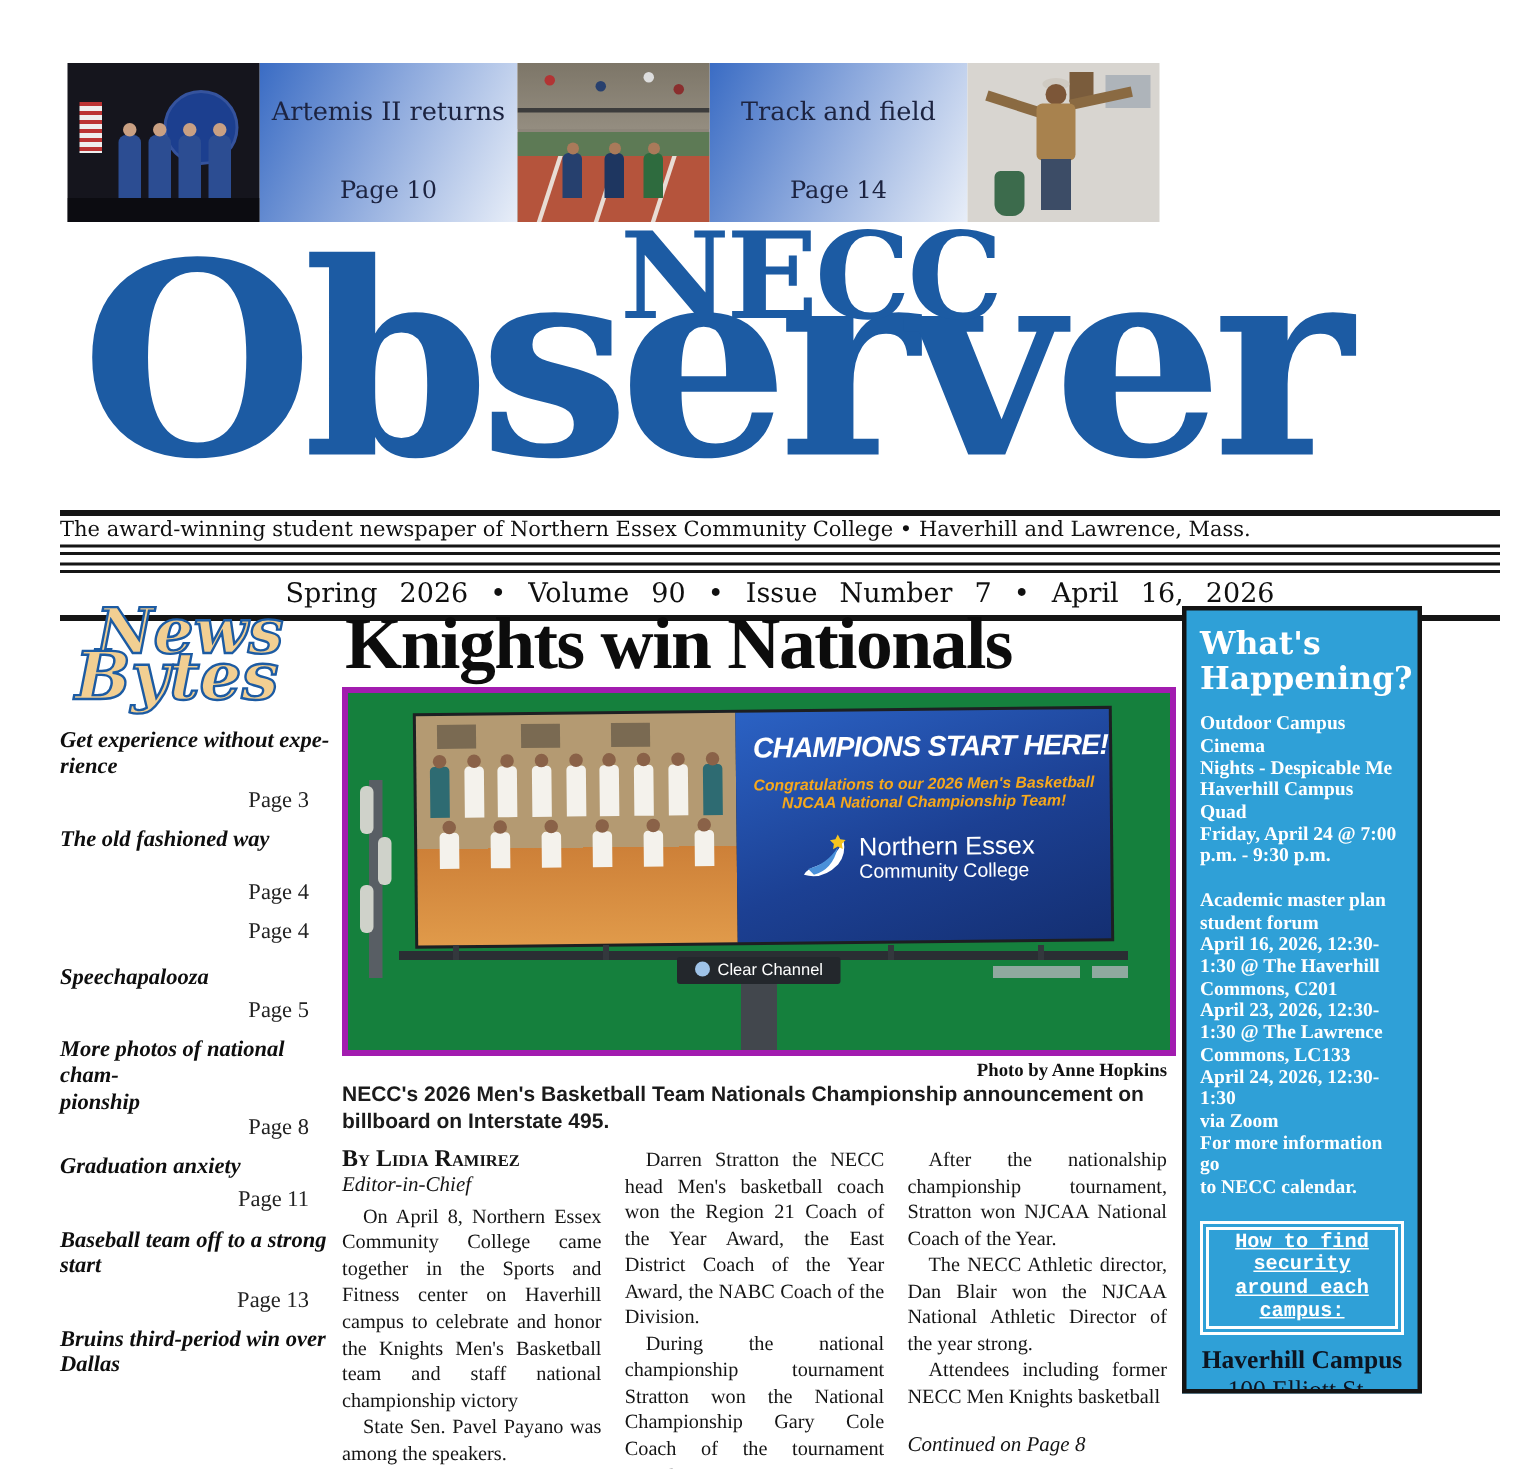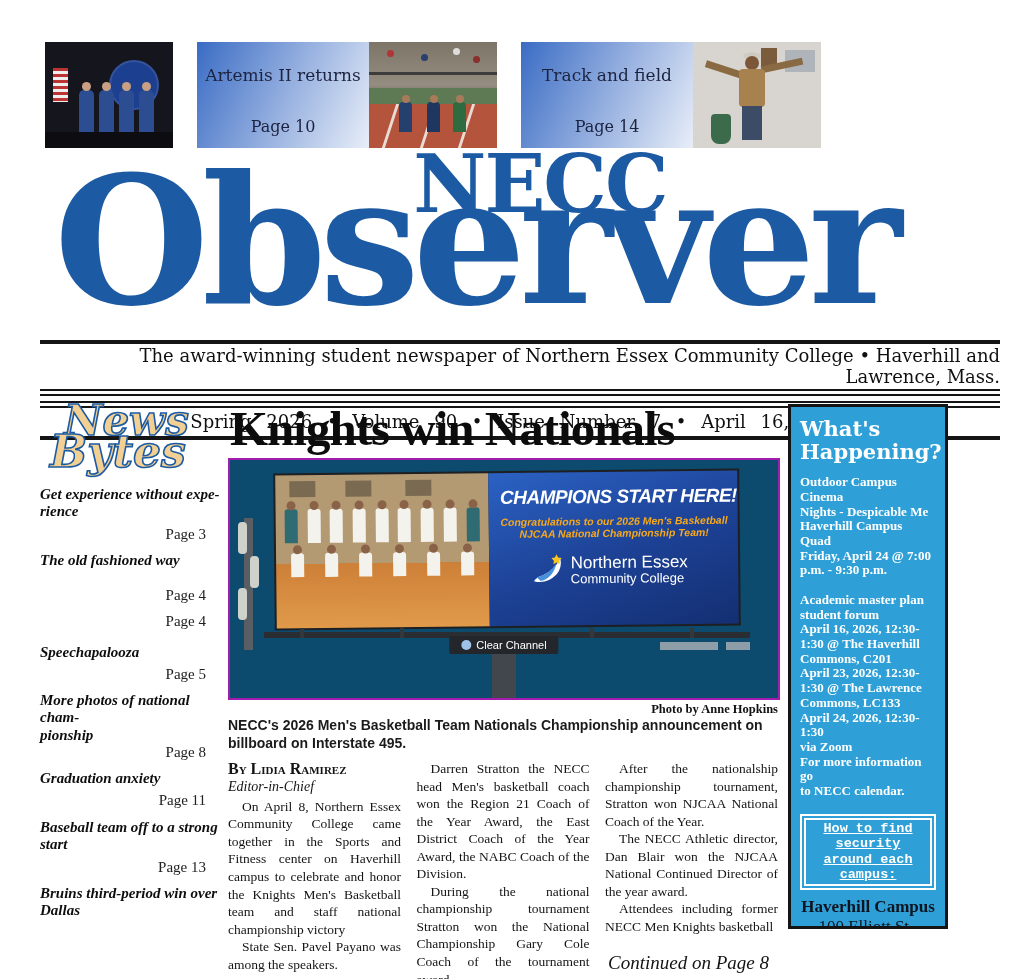--- a/index.html
+++ b/index.html
@@ -4,21 +4,21 @@
 <style>
   html,body{margin:0;padding:0;background:#fff;}
   .page{position:relative;width:1024px;height:979px;background:#fff;overflow:hidden;
         font-family:"Liberation Serif",serif;color:#111;}
 
   
   .teasers{position:absolute;left:45px;top:42px;width:900px;height:106px;display:flex;}
   .t-photo{width:128px;height:106px;position:relative;overflow:hidden;flex:none;}
   .t-box{width:172px;height:106px;flex:none;display:flex;flex-direction:column;align-items:center;
          justify-content:space-between;padding:24px 4px 12px;box-sizing:border-box;
-         background:linear-gradient(115deg,#3a6cc4 0%,#8aa7dc 45%,#e8eef8 100%);margin-left:24px;}
+         background:linear-gradient(115deg,#3a6cc4 0%,#8aa7dc 45%,#e8eef8 100%);}
   .t-label{font-family:"DejaVu Serif",serif;font-size:17px;color:#1c2340;text-align:center;line-height:1.1;}
   .t-page{font-family:"DejaVu Serif",serif;font-size:16px;color:#1c2340;}
 
   
   .ph-astro{background:#15151d;}
   .ph-astro .stage{position:absolute;left:0;bottom:0;width:100%;height:16px;background:#0c0c11;}
   .ph-astro .emblem{position:absolute;right:14px;top:18px;width:46px;height:46px;border-radius:50%;
                     background:#1c3f8f;border:2px solid #35539d;}
   .ph-astro .flag{position:absolute;left:8px;top:26px;width:15px;height:34px;
                   background:repeating-linear-gradient(#b33 0 3px,#eee 3px 6px);}
@@ -51,21 +51,21 @@
          font-family:"DejaVu Serif",serif;font-weight:bold;font-size:80px;line-height:1;
          color:#1c5ba3;letter-spacing:-2px;z-index:2;}
   .m-main{position:absolute;left:14px;top:2px;font-family:"DejaVu Serif",serif;font-weight:bold;
           font-size:178px;line-height:1;color:#1c5ba3;letter-spacing:-7px;z-index:1;}
 
   
   .rules{position:absolute;left:40px;top:340px;width:960px;}
   .rule-thick{height:4px;background:#151515;}
   .rule-thin{height:2px;background:#151515;}
   .gap3{height:3px;} .gap5{height:5px;}
-  .tagline{font-family:"DejaVu Serif",serif;font-size:18px;text-align:right;color:#101010;
+  .tagline{font-family:"DejaVu Serif",serif;font-size:14px;text-align:left;color:#101010;
            padding:1px 0 2px;}
   .issue-line{font-family:"DejaVu Serif",serif;font-size:18px;text-align:center;color:#101010;
               padding:3px 0 4px;word-spacing:9px;}
 
   
   .content{position:absolute;left:40px;top:404px;width:908px;display:flex;}
   .sidebar{width:180px;flex:none;}
   .center{width:550px;flex:none;margin-left:8px;margin-right:10px;}
   .rightcol{width:160px;flex:none;}
 
@@ -75,21 +75,21 @@
            color:#f2cf92;-webkit-text-stroke:1.6px #1c5ba3;line-height:1;}
   .nb-news{left:24px;top:-4px;font-size:42px;}
   .nb-bytes{left:10px;top:26px;font-size:44px;}
   .nb-item{margin-bottom:9px;}
   .nb-title{font-weight:bold;font-size:15px;line-height:1.15;white-space:pre-line;color:#0e0e0e;font-style:italic;}
   .nb-page{font-size:15px;text-align:right;padding-right:14px;margin-top:5px;color:#222;}
 
   
   .headline{font-weight:bold;font-size:49px;line-height:1;letter-spacing:-1px;color:#0c0c0c;
             margin:0 0 5px 2px;white-space:nowrap;}
-  .photo{position:relative;width:548px;height:238px;background:#0c4a6e;border:2px solid #a21caf;overflow:hidden;}
+  .photo{position:relative;width:548px;height:238px;background:#15803d;border:4px solid #a21caf;overflow:hidden;}
   .bb-tower{position:absolute;left:14px;top:58px;width:9px;height:132px;background:#585e64;}
   .ant{position:absolute;width:9px;height:32px;border-radius:4px;background:#cfd2ca;}
   .bb-face{position:absolute;left:44px;top:11px;width:466px;height:157px;background:#1d1f22;padding:2px;
            box-sizing:border-box;display:flex;transform:rotate(-0.6deg);}
   .bb-left{width:46%;position:relative;overflow:hidden;
            background:linear-gradient(#b49a72 0%,#b49a72 58%,#cd8038 58%,#e09a4a 100%);}
   .bb-left .banner{position:absolute;top:6px;width:26px;height:16px;background:#4a4438;opacity:.55;}
   .bb-row{position:absolute;left:4px;right:4px;display:flex;justify-content:space-around;}
   .bb-row.back{top:34px;} .bb-row.front{top:78px;}
   .plyr{width:13px;height:34px;background:#f4f2ec;border-radius:3px 3px 0 0;position:relative;flex:none;}
@@ -115,21 +115,21 @@
   .bb-tag{position:absolute;background:#aeb3b8;height:8px;opacity:.8;}
   .credit{font-weight:bold;font-size:12.5px;text-align:right;color:#111;margin-top:2px;}
   .caption{font-family:"Liberation Sans",sans-serif;font-weight:bold;font-size:14px;line-height:1.25;
            color:#1b1b1b;margin:0 0 8px;}
   .cols{display:flex;}
   .col{width:173px;flex:none;font-size:13.5px;line-height:1.3;text-align:justify;color:#141414;}
   .col + .col{margin-left:15.5px;}
   .col p{margin:0;text-indent:14px;}
   .byline{font-variant:small-caps;font-weight:bold;font-size:16px;line-height:1.1;}
   .byrole{font-style:italic;font-size:14px;margin-bottom:2px;}
-  .continued{font-style:italic;font-size:19px;text-align:center;margin-top:16px;padding-right:6px;}
+  .continued{font-style:italic;font-size:14px;text-align:left;margin-top:16px;padding-right:6px;}
 
   
   .wh-box{box-sizing:border-box;width:160px;height:525px;border:3px solid #141414;background:#2fa0d7;
           padding:10px 9px;color:#fff;overflow:hidden;}
   .wh-title{font-family:"DejaVu Serif",serif;font-weight:bold;font-size:21px;line-height:1.1;
             white-space:pre-line;margin-bottom:12px;}
   .wh-event{font-weight:bold;font-size:13px;line-height:1.13;white-space:pre-line;margin-bottom:15px;}
   .sec-frame{border:2px solid #fff;padding:2px;margin:2px 0 7px;font-family:Liberation Mono, monospace;}
   .sec-frame-inner{border:2px solid #fff;padding:1px 2px;}
   .sec-head{font-weight:bold;font-size:13.5px;text-decoration:underline;text-align:center;
@@ -324,21 +324,21 @@
           <div class="byrole">Editor-in-Chief</div>
           <p>On April 8, Northern Essex Community College came together in the Sports and Fitness center on Haverhill campus to celebrate and honor the Knights Men's Basketball team and staff national championship victory</p>
           <p>State Sen. Pavel Payano was among the speakers.</p>
         </div>
         <div class="col">
           <p>Darren Stratton the NECC head Men's basketball coach won the Region 21 Coach of the Year Award, the East District Coach of the Year Award, the NABC Coach of the Division.</p>
           <p>During the national championship tournament Stratton won the National Championship Gary Cole Coach of the tournament award.</p>
         </div>
         <div class="col">
           <p>After the nationalship championship tournament, Stratton won NJCAA National Coach of the Year.</p>
-          <p>The NECC Athletic director, Dan Blair won the NJCAA National Continued Director of the year award.</p>
+          <p>The NECC Athletic director, Dan Blair won the NJCAA National Athletic Director of the year strong.</p>
           <p>Attendees including former NECC Men Knights basketball</p>
           <div class="continued">Continued on Page 8</div>
         </div>
       </div>
     </div>
 
     <div class="rightcol">
       <div class="wh-box">
         <div class="wh-title">What's
 Happening?</div>

